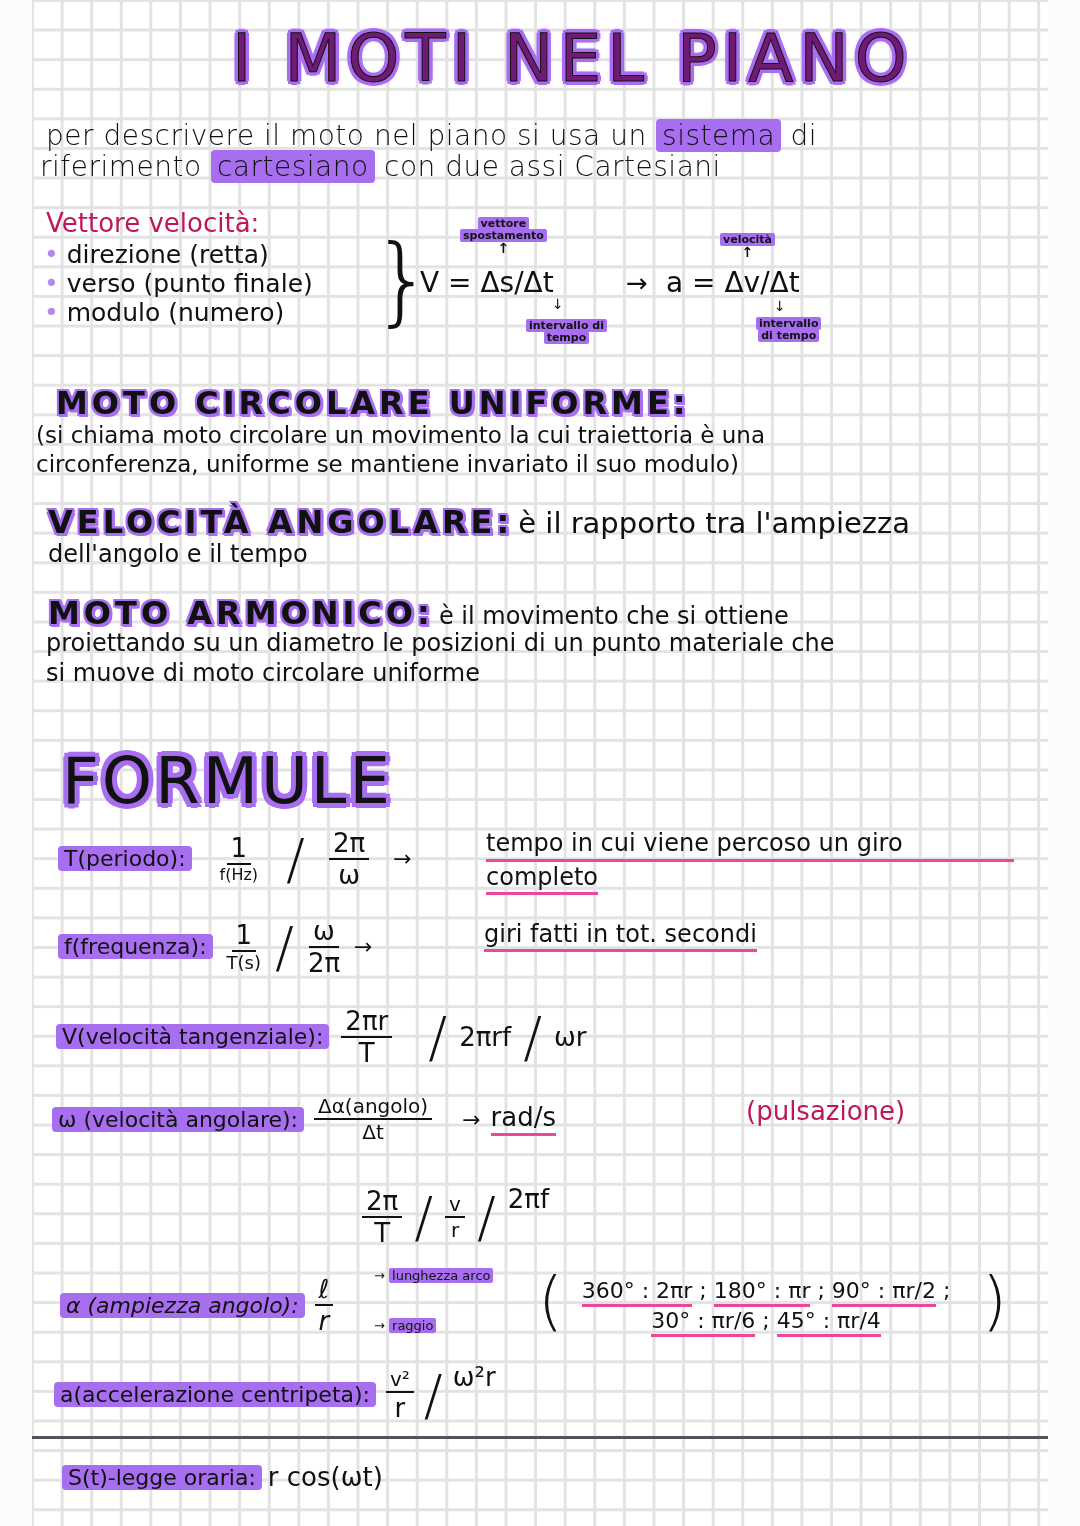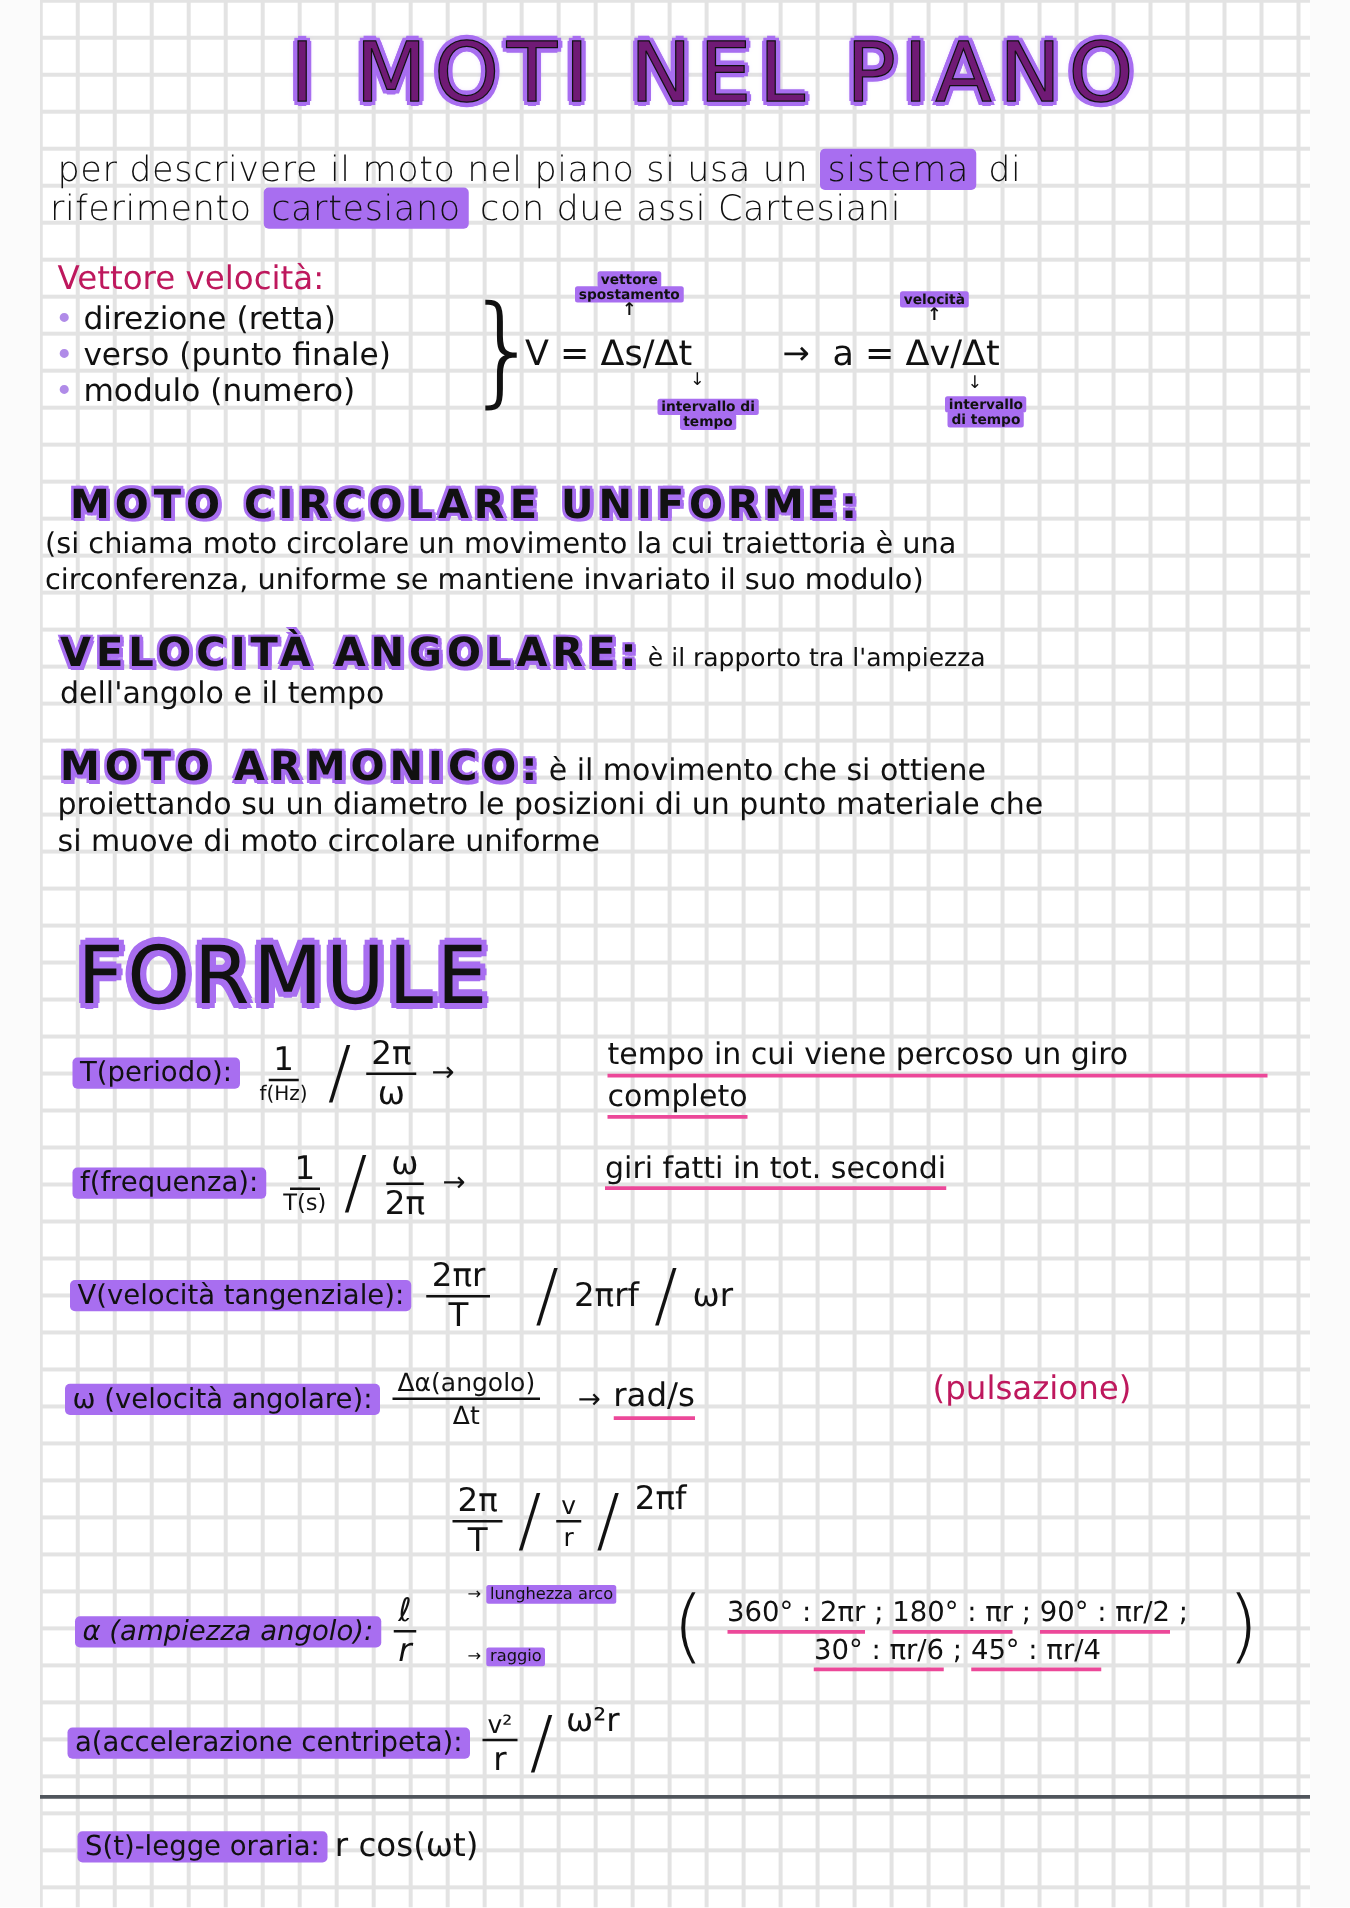--- a/index.html
+++ b/index.html
@@ -102,36 +102,36 @@
 </div>
 
 <div class="abs heading" style="left:56px; top:384px;">MOTO CIRCOLARE UNIFORME:</div>
 <div class="abs" style="left:36px; top:421px; font-size:23px; line-height:29px;">
   <div>(si chiama moto circolare un movimento la cui traiettoria è una</div>
   <div>circonferenza, uniforme se mantiene invariato il suo modulo)</div>
 </div>
 
 <div class="abs" style="left:48px; top:503px;">
   <span class="heading">VELOCITÀ ANGOLARE:</span>
-  <span style="font-size:20px;">è il rapporto tra l'ampiezza</span>
+  <span style="font-size:29px;">è il rapporto tra l'ampiezza</span>
 </div>
 <div class="abs" style="left:48px; top:540px; font-size:24px;">dell'angolo e il tempo</div>
 
 <div class="abs" style="left:48px; top:594px;">
   <span class="heading">MOTO ARMONICO:</span>
   <span style="font-size:24px;">è il movimento che si ottiene</span>
 </div>
 <div class="abs" style="left:46px; top:628px; font-size:24px; line-height:30px;">
   <div>proiettando su un diametro le posizioni di un punto materiale che</div>
   <div>si muove di moto circolare uniforme</div>
 </div>
 
 <div class="abs big-heading" style="left:62px; top:744px;">FORMULE</div>
 
-<div class="abs formula" style="left:58px; top:826px; display:flex; align-items:center; gap:12px;">
+<div class="abs formula" style="left:58px; top:826px; display:flex; align-items:center; gap:24px;">
   <span class="hl label">T(periodo):</span>
   <span class="frac">
       <span class="num">1</span>
       <span class="den" style="font-size:16px;">f(Hz)</span>
     </span>
   <span class="slash">/</span>
   <span class="frac">
       <span class="num">2π</span>
       <span class="den">ω</span>
     </span>

